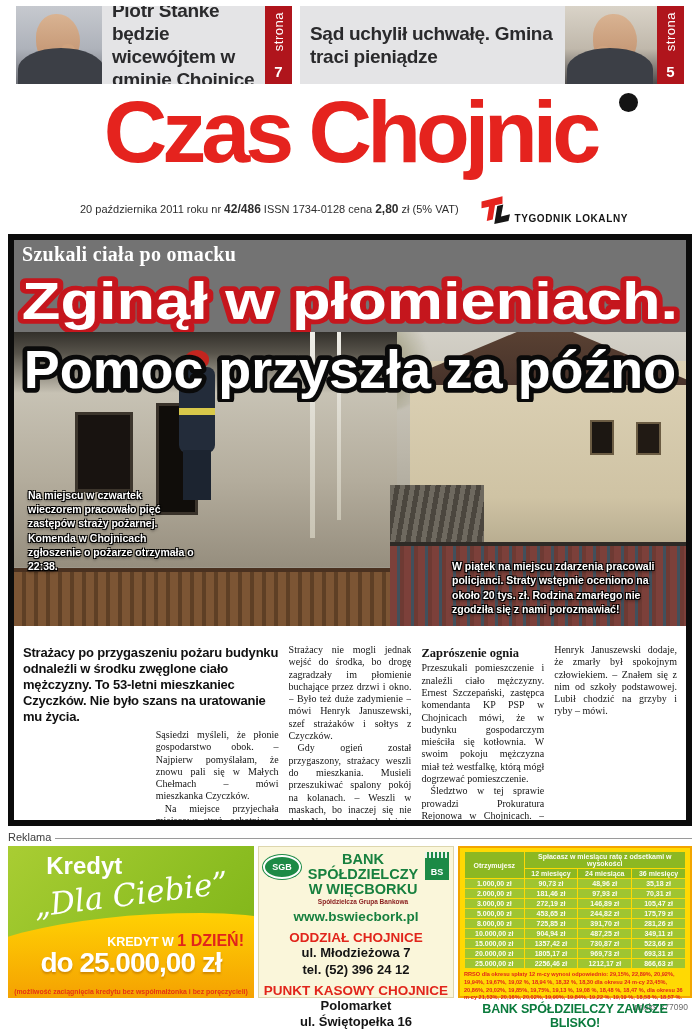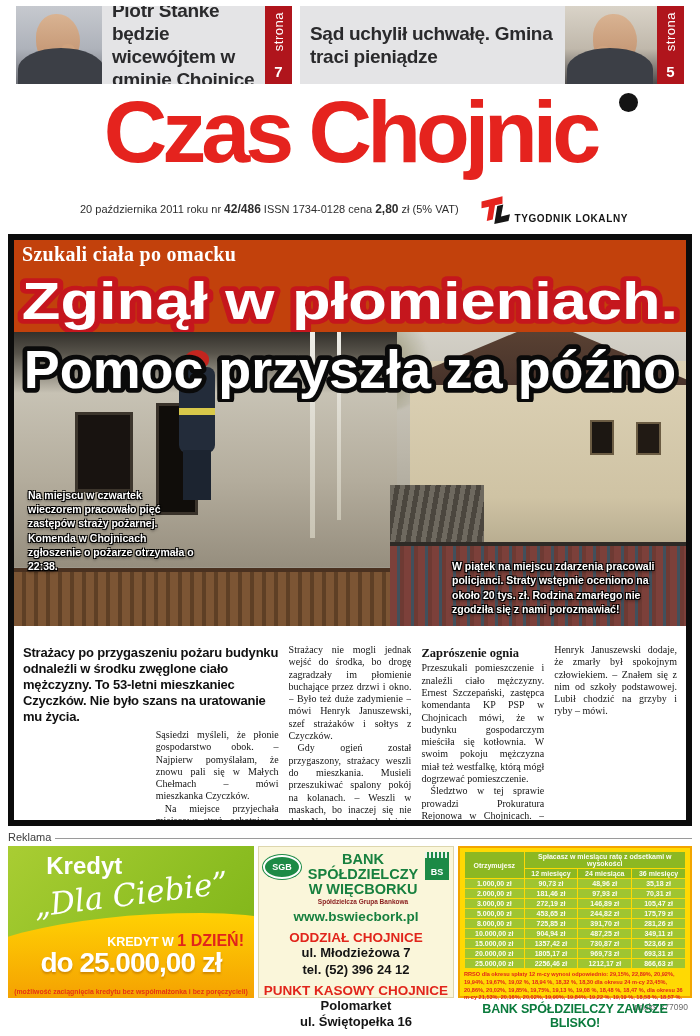--- a/index.html
+++ b/index.html
@@ -35,21 +35,21 @@
   .mast-idot { position:absolute; width:19px; height:19px; border-radius:50%; background:#141414;
     right:54px; top:7px; }
   .mast-bottom { position:absolute; left:72px; right:64px; bottom:8px; display:flex;
     align-items:center; justify-content:space-between; }
   .dateline { font-size:11px; color:#2e2e2e; }
   .dateline b { font-size:12px; }
   .tl-logo-wrap { display:flex; align-items:flex-end; gap:5px; }
   .tl-name { font-size:10px; font-weight:bold; color:#141414; letter-spacing:0.6px; }
 
   
-  .frame { margin:2px 8px 0; height:592px; background:#c2410c; border:6px solid #0c0c0c; }
+  .frame { margin:2px 8px 0; height:592px; background:#737373; border:6px solid #0c0c0c; }
   .kicker { height:30px; color:#fff; font-family:"Liberation Serif", serif; font-weight:bold;
     font-size:20px; padding:3px 0 0 8px; letter-spacing:0.3px; }
   .h1-svg { display:block; width:100%; height:62px; }
   .photo { position:relative; height:294px; overflow:hidden;
     background:linear-gradient(180deg,#d3d0c7 0%,#bcb7aa 40%,#8e897c 100%); }
   .h2-svg { position:absolute; top:6px; left:0; width:100%; height:64px; z-index:5; }
 
   
   .ph-house-left { position:absolute; left:0; top:0; width:57%; height:80%;
     background:linear-gradient(180deg,#33302b 0%,#57534a 9%,#c7c2b4 26%,#b4ad9d 62%,#968e7e 100%); }

